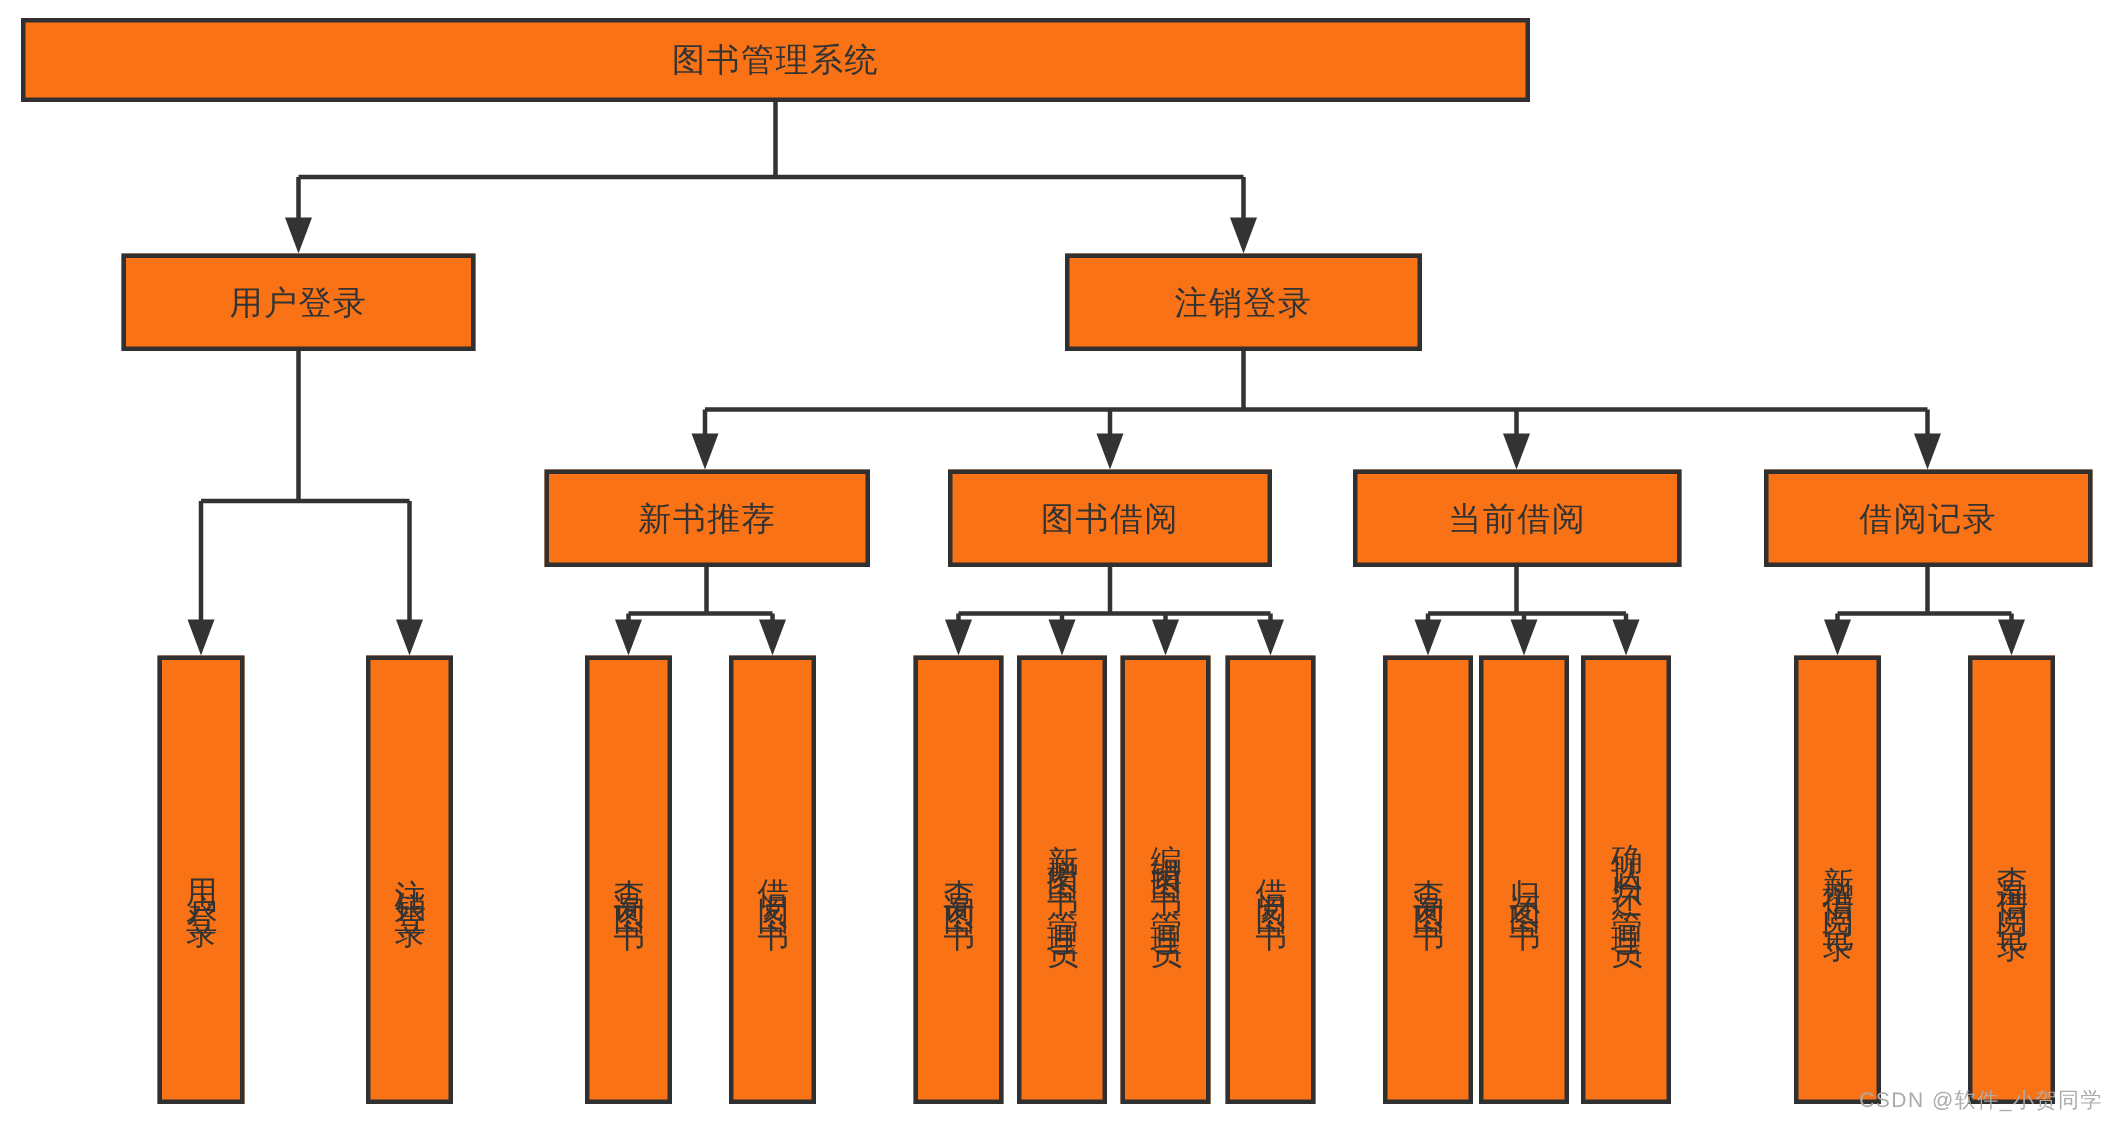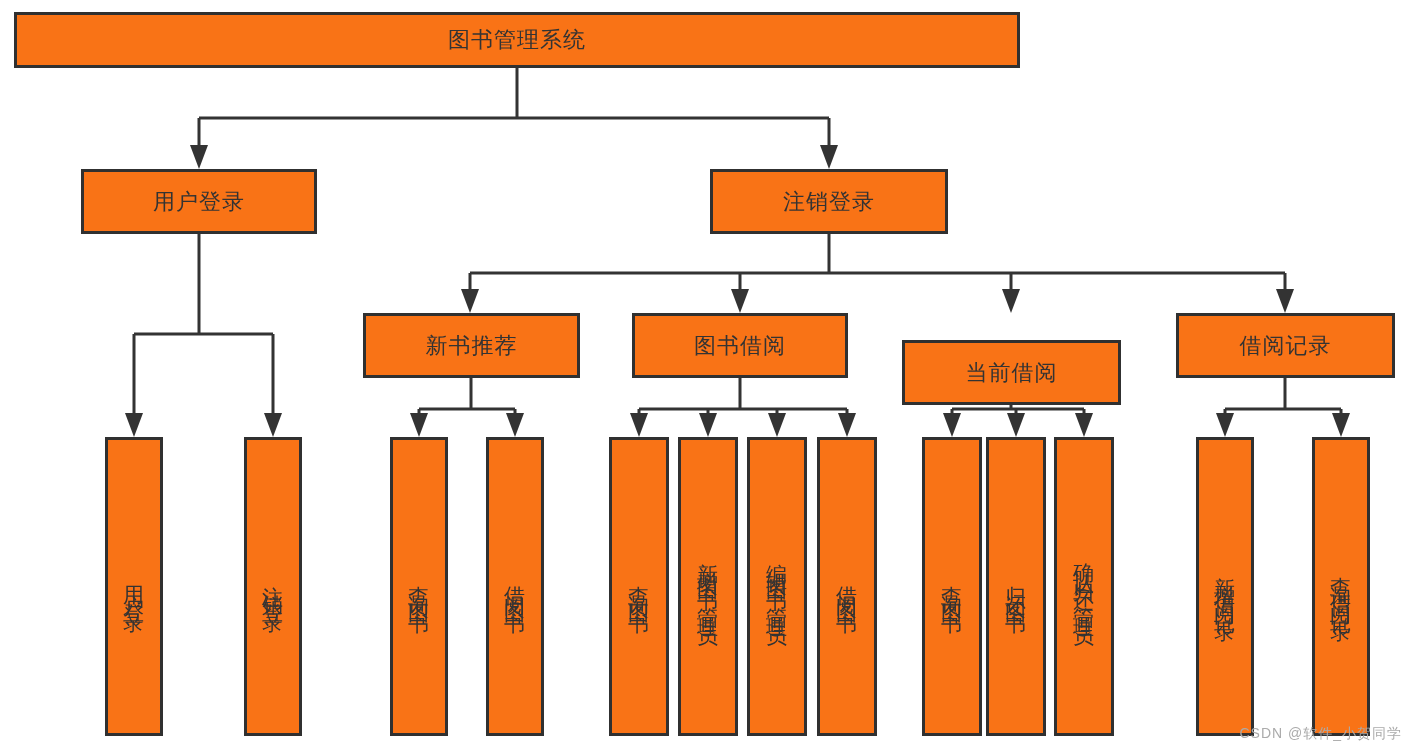--- a/index.html
+++ b/index.html
@@ -97,21 +97,21 @@
     </g>
   </svg>
 
   <div class="node hbox" style="left:14px; top:12px; width:1006px; height:56px;">图书管理系统</div>
 
   <div class="node hbox" style="left:81px; top:169px; width:236px; height:65px;">用户登录</div>
   <div class="node hbox" style="left:710px; top:169px; width:238px; height:65px;">注销登录</div>
 
   <div class="node hbox" style="left:632px; top:313px; width:216px; height:65px;">图书借阅</div>
   <div class="node hbox" style="left:363px; top:313px; width:217px; height:65px;">新书推荐</div>
-  <div class="node hbox" style="left:902px; top:313px; width:219px; height:65px;margin-top:27px;">当前借阅</div>
+  <div class="node hbox" style="left:902px; top:313px; width:219px; height:65px;">当前借阅</div>
   <div class="node hbox" style="left:1176px; top:313px; width:219px; height:65px;">借阅记录</div>
 
   <div class="node vbox" style="left:105px; top:437px; width:58px; height:299px;">用户登录</div>
   <div class="node vbox" style="left:244px; top:437px; width:58px; height:299px;">注销登录</div>
 
   <div class="node vbox" style="left:390px; top:437px; width:58px; height:299px;">查询图书</div>
   <div class="node vbox" style="left:486px; top:437px; width:58px; height:299px;">借阅图书</div>
 
   <div class="node vbox" style="left:609px; top:437px; width:60px; height:299px;">查询图书</div>
   <div class="node vbox" style="left:678px; top:437px; width:60px; height:299px;">新增图书（管理员）</div>

